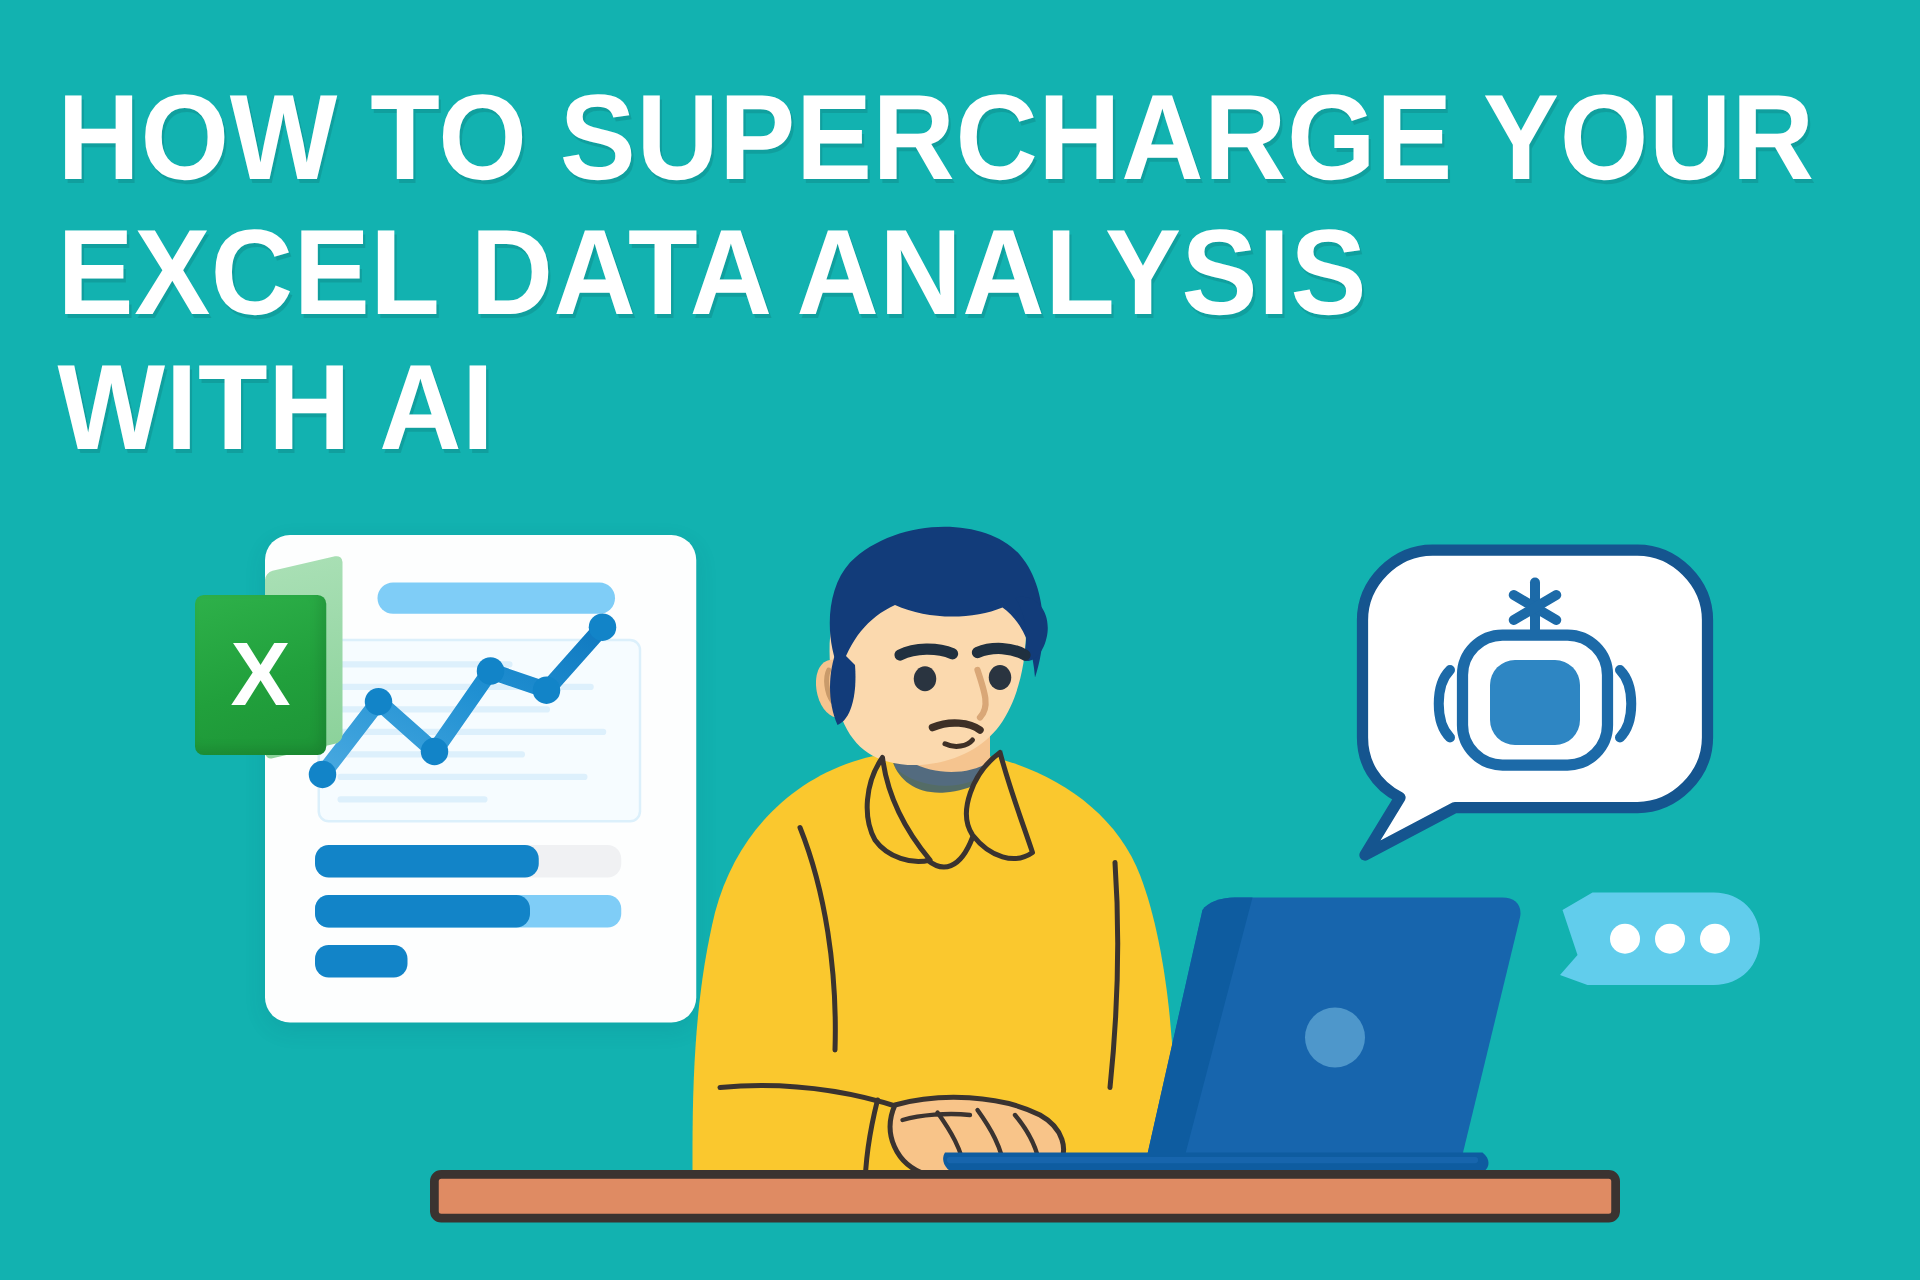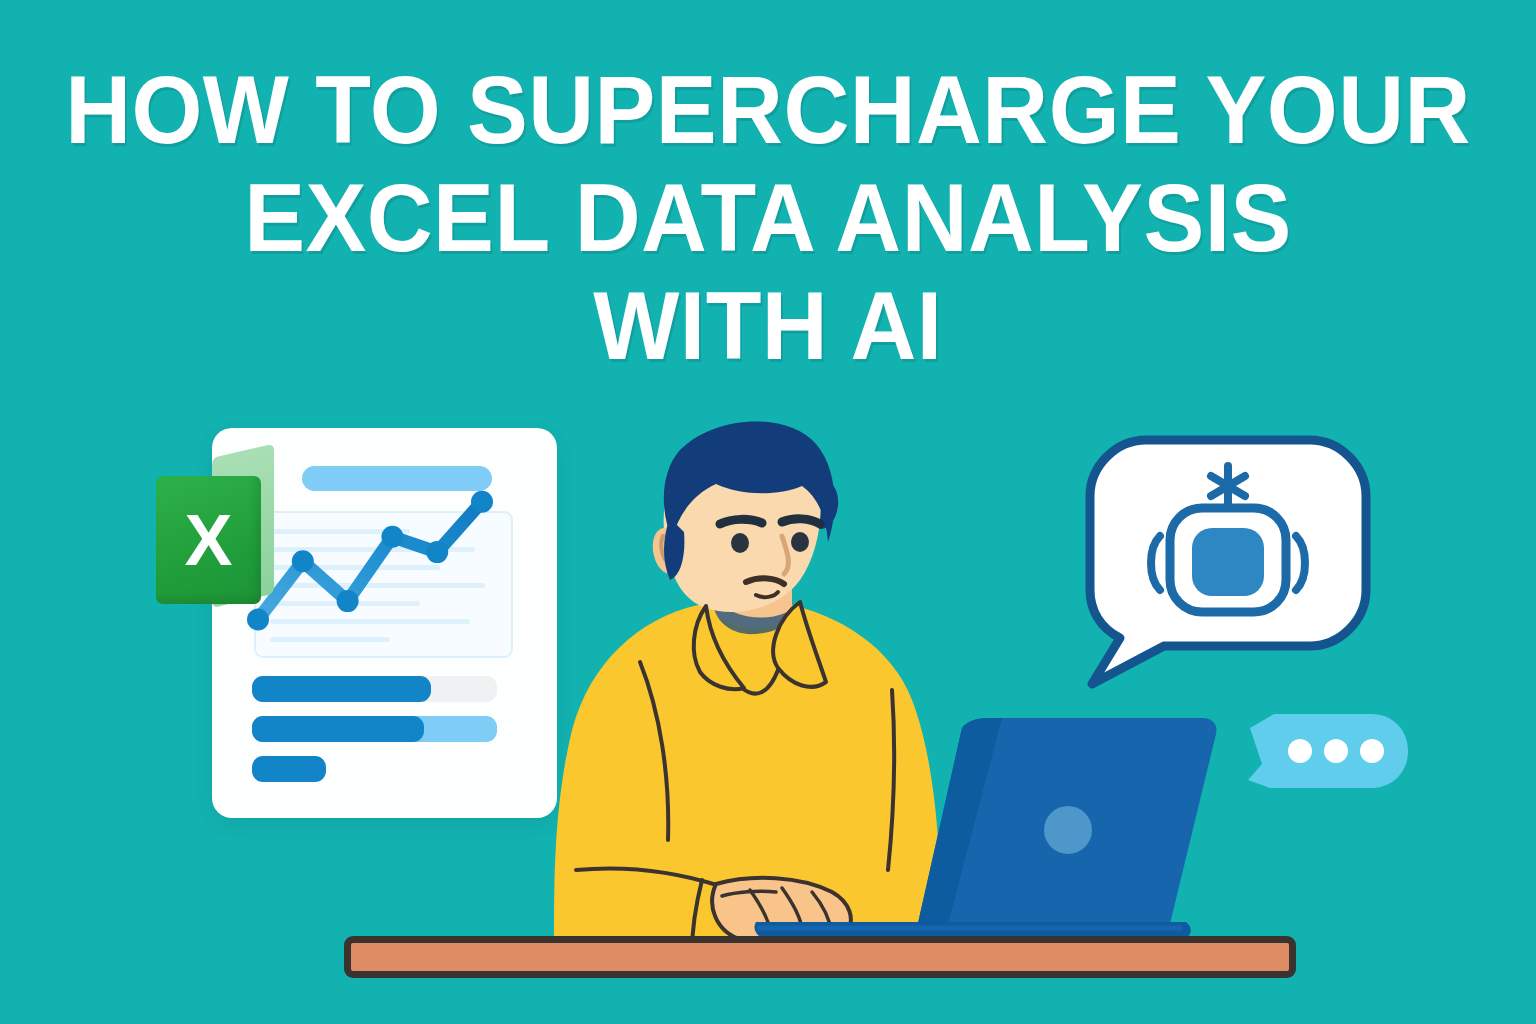--- a/index.html
+++ b/index.html
@@ -15,21 +15,20 @@
     background: #12B2B0;
     font-family: "Liberation Sans", sans-serif;
   }
 
   
   #title-block {
     position: absolute;
     left: 0;
     top: 56px;
     width: 1536px;
-    text-align: center;
     z-index: 20;
   }
   .title-line {
     color: #ffffff;
     font-family: "Liberation Sans", sans-serif;
     font-weight: bold;
     font-size: 96px;
     line-height: 108px;
     letter-spacing: 0.5px;
     transform: scaleX(0.94);

